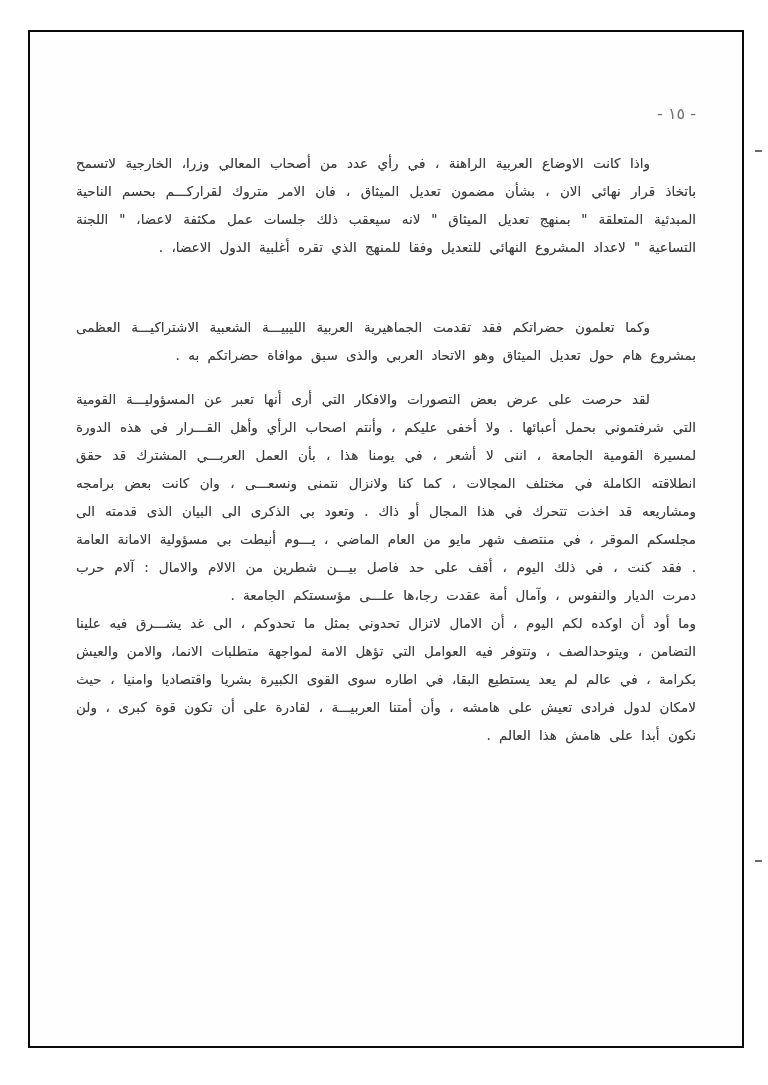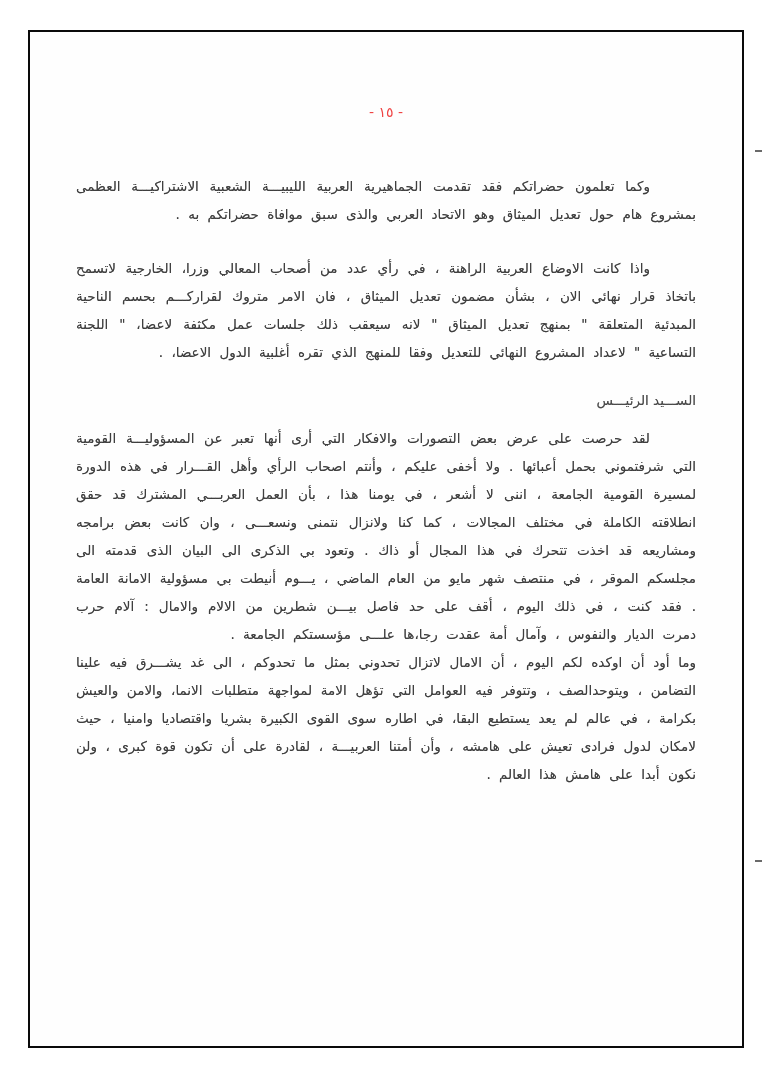--- a/index.html
+++ b/index.html
@@ -29,23 +29,22 @@
   }
   .page-content {
     position: absolute;
     top: 0;
     left: 46px;
     right: 46px;
     direction: rtl;
   }
   .page-number {
     margin-top: 72px;
-    text-align: center;
-    font-size: 14px;
-    color: #ef4444;
+    font-size: 16px;
+    color: #737373;
     letter-spacing: 1px;
   }
   .para {
     font-size: 13.5px;
     line-height: 28px;
     color: #3e3e3e;
     text-align: justify;
     word-spacing: 4px;
     text-shadow: 0 0 0.5px rgba(70,70,70,0.55);
     margin: 0;
@@ -77,25 +76,24 @@
 <div class="scan-surface">
 
   <div class="scan-artifact artifact-top"></div>
   <div class="scan-artifact artifact-bottom"></div>
 
   <div class="page-frame">
     <div class="page-content">
 
       <div class="page-number">- ١٥ -</div>
 
+      <p class="para indent p2">واذا كانت الاوضاع العربية الراهنة ، في رأي عدد من أصحاب المعالي وزرا، الخارجية لاتسمح باتخاذ قرار نهائي الان ، بشأن مضمون تعديل الميثاق ، فان الامر متروك لقراركـــم بحسم الناحية المبدئية المتعلقة " بمنهج تعديل الميثاق " لانه سيعقب ذلك جلسات عمل مكثفة لاعضا، " اللجنة التساعية " لاعداد المشروع النهائي للتعديل وفقا للمنهج الذي تقره أغلبية الدول الاعضا، .</p>
+
       <p class="para indent p1">وكما تعلمون حضراتكم فقد تقدمت الجماهيرية العربية الليبيـــة الشعبية الاشتراكيـــة العظمى بمشروع هام حول تعديل الميثاق وهو الاتحاد العربي والذى سبق موافاة حضراتكم به .</p>
 
-      <p class="para indent p2">واذا كانت الاوضاع العربية الراهنة ، في رأي عدد من أصحاب المعالي وزرا، الخارجية لاتسمح باتخاذ قرار نهائي الان ، بشأن مضمون تعديل الميثاق ، فان الامر متروك لقراركـــم بحسم الناحية المبدئية المتعلقة " بمنهج تعديل الميثاق " لانه سيعقب ذلك جلسات عمل مكثفة لاعضا، " اللجنة التساعية " لاعداد المشروع النهائي للتعديل وفقا للمنهج الذي تقره أغلبية الدول الاعضا، .</p>
-
-      <h3 class="section-heading">الســـيد الرئيـــس</h3>
 
       <p class="para indent p3">لقد حرصت على عرض بعض التصورات والافكار التي أرى أنها تعبر عن المسؤوليـــة القومية التي شرفتموني بحمل أعبائها . ولا أخفى عليكم ، وأنتم اصحاب الرأي وأهل القـــرار في هذه الدورة لمسيرة القومية الجامعة ، اننى لا أشعر ، في يومنا هذا ، بأن العمل العربـــي المشترك قد حقق انطلاقته الكاملة في مختلف المجالات ، كما كنا ولانزال نتمنى ونسعـــى ، وان كانت بعض برامجه ومشاريعه قد اخذت تتحرك في هذا المجال أو ذاك . وتعود بي الذكرى الى البيان الذى قدمته الى مجلسكم الموقر ، في منتصف شهر مايو من العام الماضي ، يـــوم أنيطت بي مسؤولية الامانة العامة . فقد كنت ، في ذلك اليوم ، أقف على حد فاصل بيـــن شطرين من الالام والامال : آلام حرب دمرت الديار والنفوس ، وآمال أمة عقدت رجا،ها علـــى مؤسستكم الجامعة .</p>
 
       <p class="para p4">وما أود أن اوكده لكم اليوم ، أن الامال لاتزال تحدوني بمثل ما تحدوكم ، الى غد يشـــرق فيه علينا التضامن ، ويتوحدالصف ، وتتوفر فيه العوامل التي تؤهل الامة لمواجهة متطلبات الانما، والامن والعيش بكرامة ، في عالم لم يعد يستطيع البقا، في اطاره سوى القوى الكبيرة بشريا واقتصاديا وامنيا ، حيث لامكان لدول فرادى تعيش على هامشه ، وأن أمتنا العربيـــة ، لقادرة على أن تكون قوة كبرى ، ولن نكون أبدا على هامش هذا العالم .</p>
 
     </div>
   </div>
 </div>
 
 </body></html>

